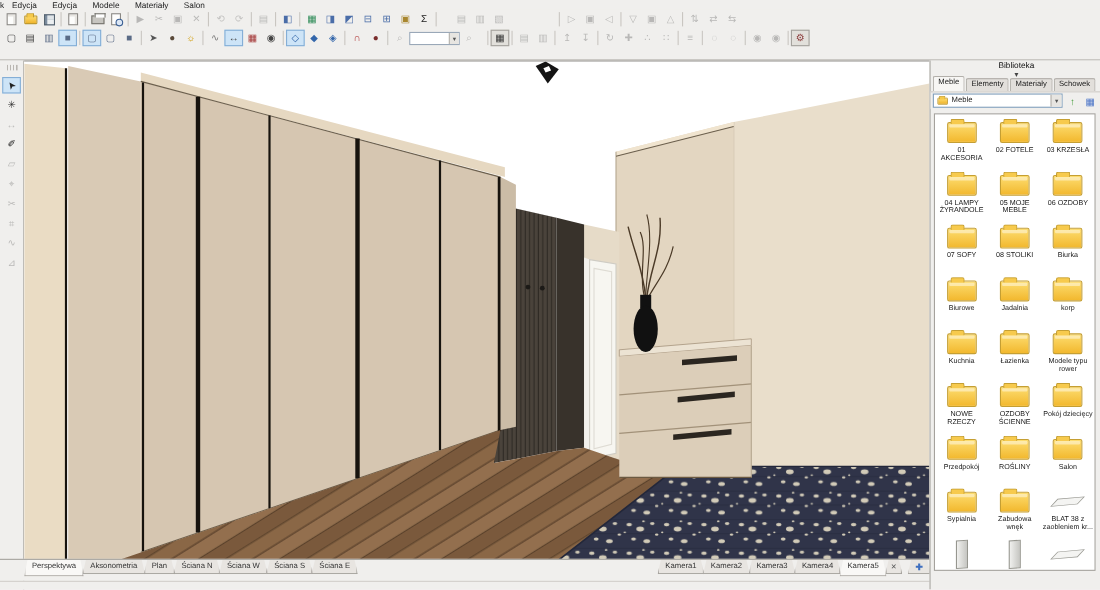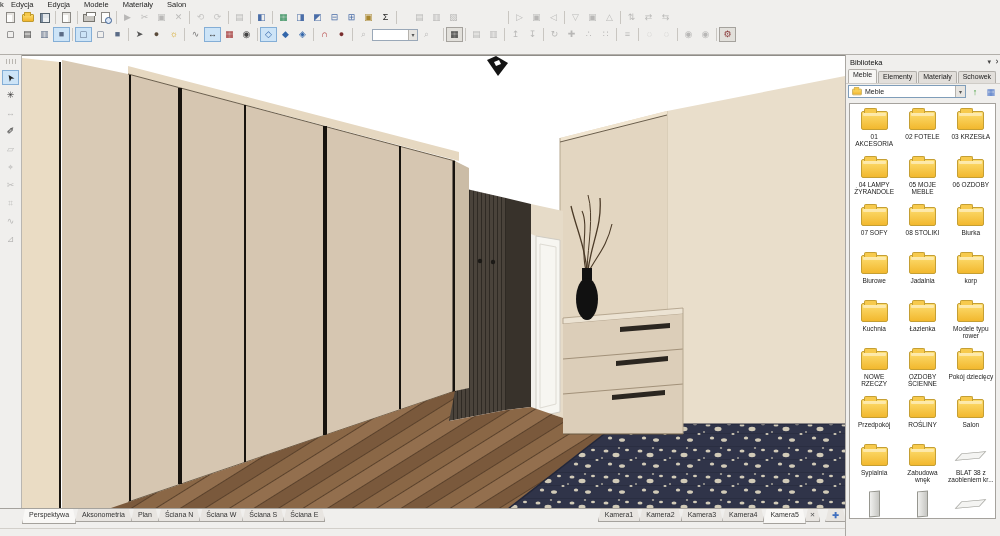--- a/index.html
+++ b/index.html
@@ -75,21 +75,21 @@
   .btab.close-btn { font-size:6.5px; color:#555; padding:2px 4px; }
   .btab.add-btn { color:#3f6fbf; font-weight:bold; margin-left:6px; font-size:8px; }
 
   #statusbar { position:absolute; left:0; top:528px; width:1000px; height:8px;
     background:#f0efed; border-top:1px solid #d2cfca; }
 
   
   #library { position:absolute; left:845px; top:55px; width:155px; bottom:0;
     background:#f0efed; border-left:1px solid #aaa7a2; }
   #lib-header { height:14px; display:flex; align-items:center; padding:0 2px 0 4px;
-    font-size:7.5px; color:#111; }
+    font-size:7.5px; color:#111;flex-direction:column; }
   #lib-header .spring { flex:1; }
   .hdr-ic { font-size:7px; color:#444; padding:0 2px; }
   #hdr-clip { width:5px; overflow:hidden; display:inline-block; white-space:nowrap; }
   #lib-tabs { display:flex; align-items:flex-end; height:14px; padding-left:2px; }
   .ltab { font-size:7px; color:#222; padding:1px 4px; background:#e2dfdb;
     border:1px solid #b2afaa; border-bottom:none; margin-right:1px; border-radius:2px 2px 0 0;
     height:12px; white-space:nowrap; cursor:default; }
   .ltab.active { background:#f7f6f4; height:14px; position:relative; z-index:2; }
   #lib-pathrow { height:16px; display:flex; align-items:center; padding:1px 2px;
     border-top:1px solid #cfccc7; background:#f0efed; }

